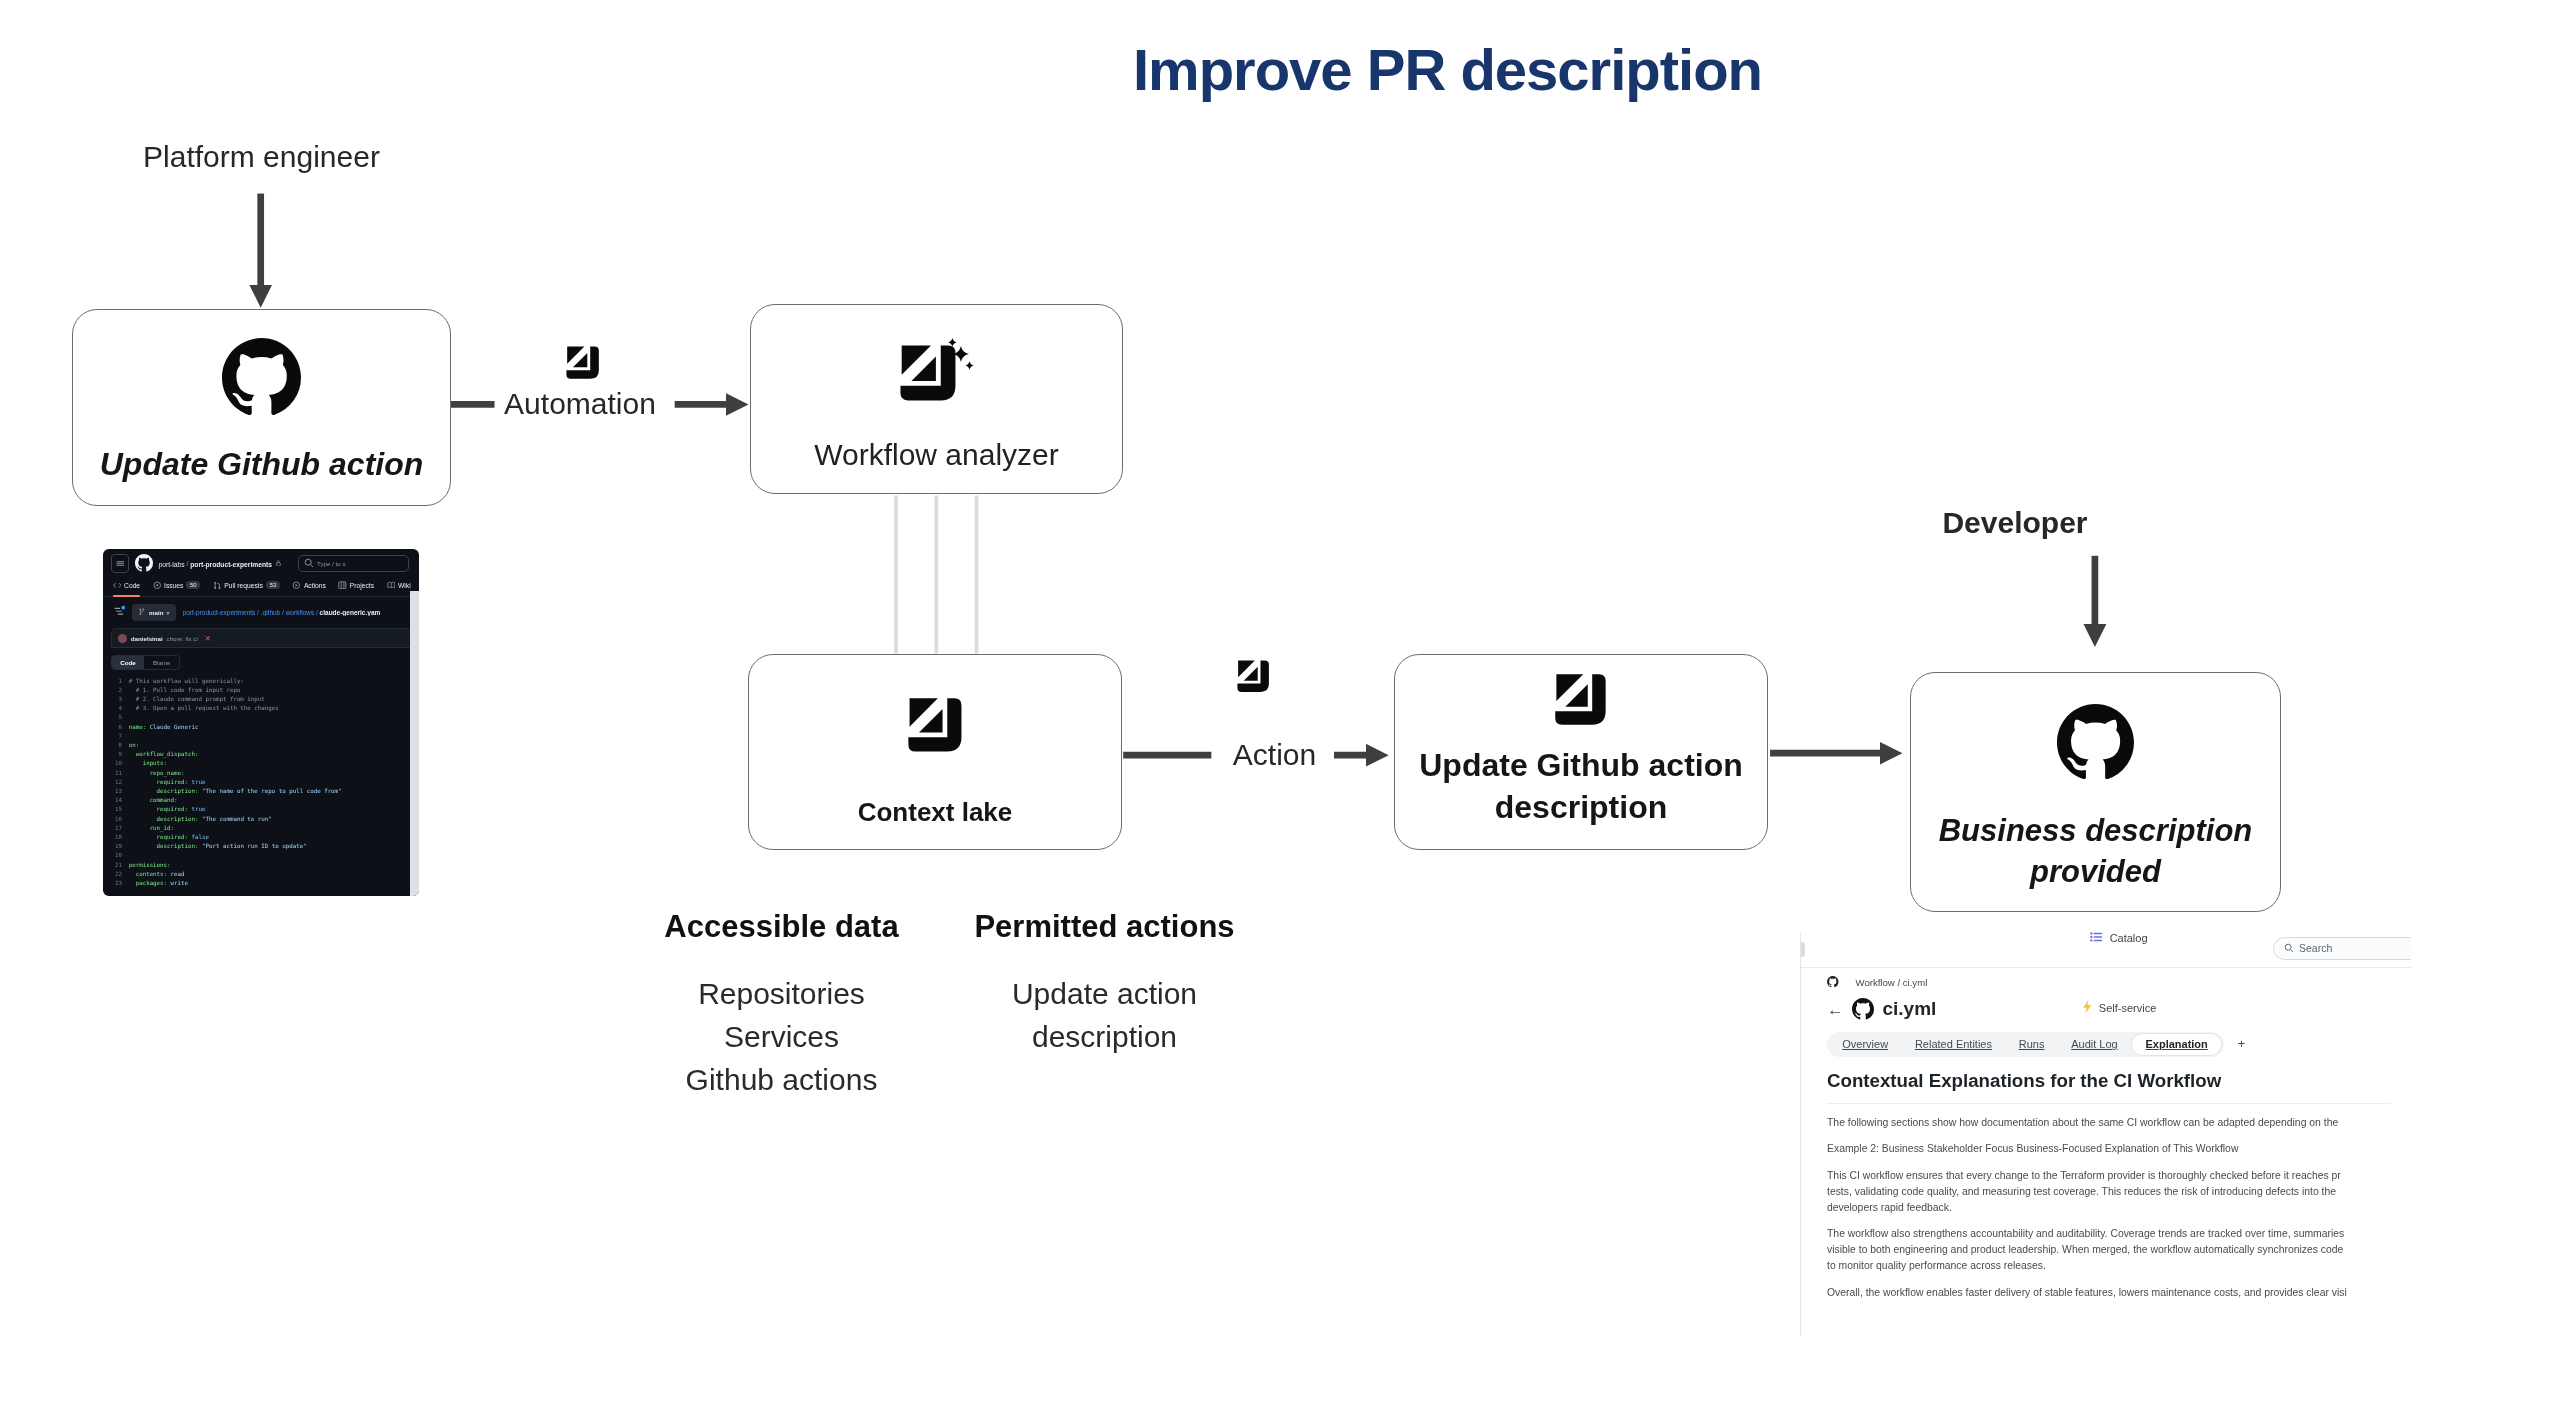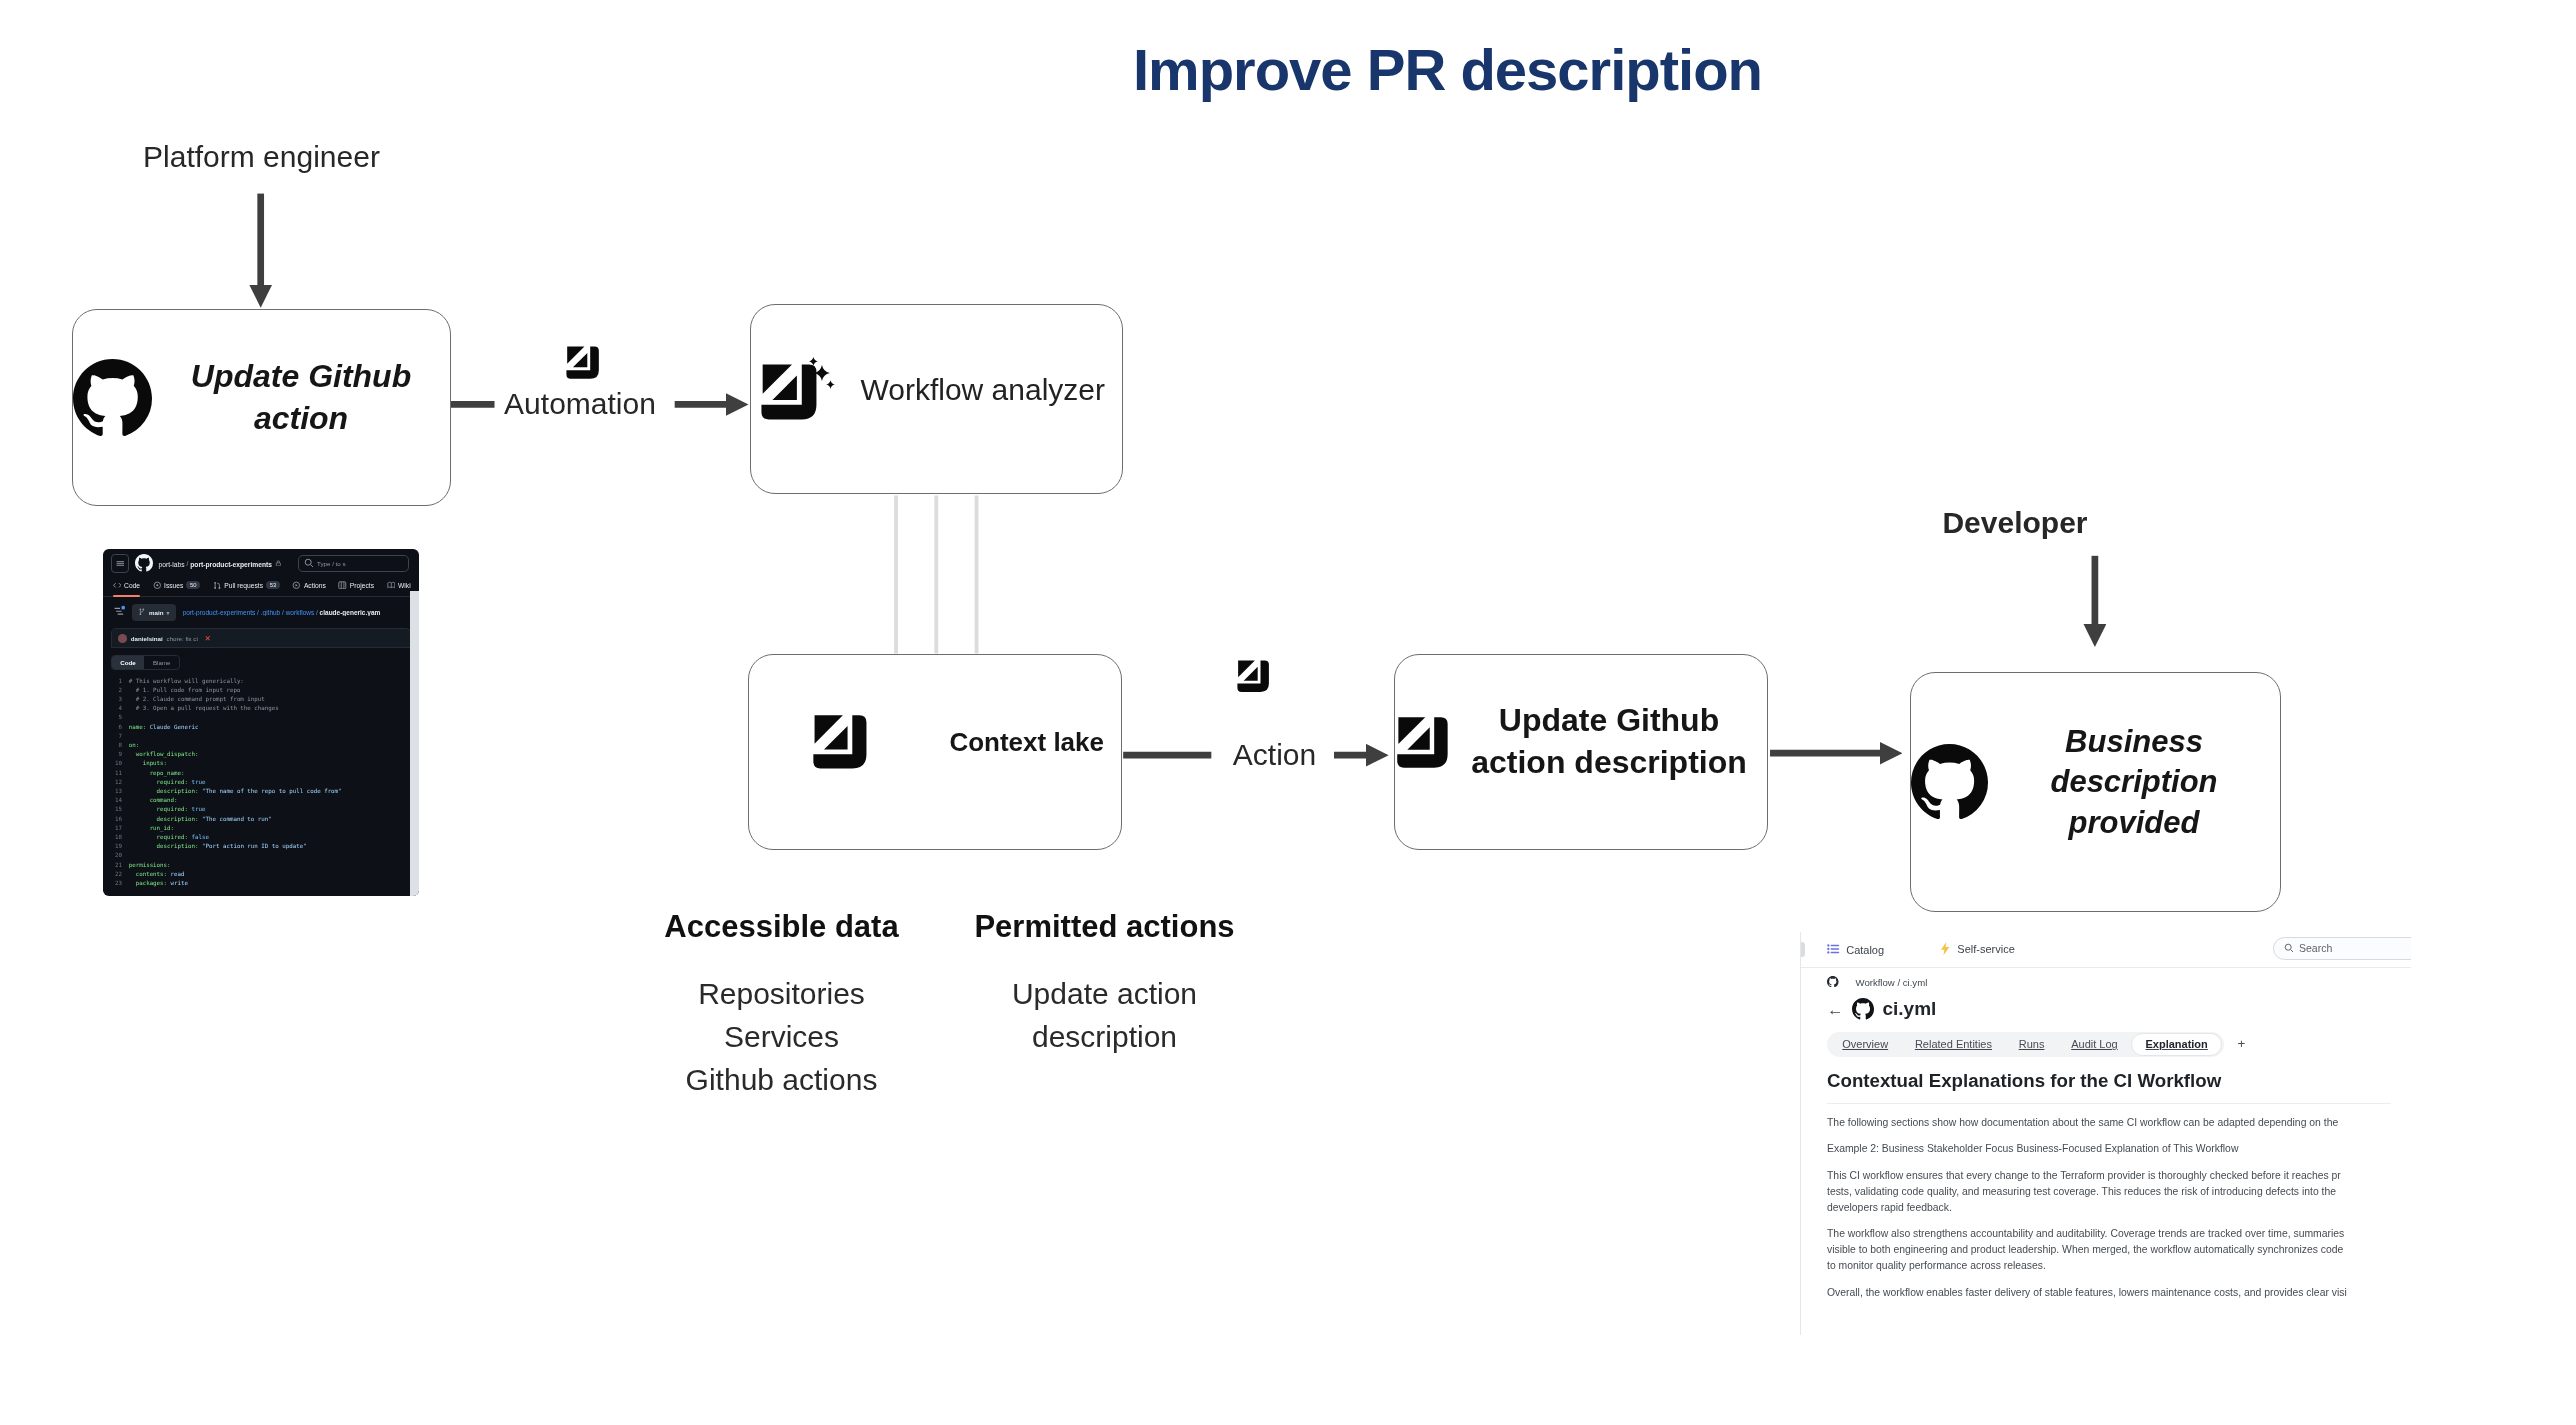--- a/index.html
+++ b/index.html
@@ -5,21 +5,21 @@
   html,body{margin:0;padding:0;background:#ffffff;}
   .canvas{position:relative;width:2576px;height:1425px;background:#ffffff;overflow:hidden;
           font-family:"Liberation Sans",sans-serif;color:#222;}
 
   
   .main-title{position:absolute;left:978px;top:36px;width:939px;text-align:center;
               font-size:58px;font-weight:800;color:#18366b;letter-spacing:-1px;}
 
   
   .node{position:absolute;background:#fff;border:1.9px solid #6d6d6d;border-radius:25px;
-        display:flex;flex-direction:row;align-items:center;justify-content:flex-end;
+        display:flex;flex-direction:column;align-items:center;justify-content:flex-end;
         padding-bottom:19px;box-sizing:border-box;}
   .node-icon{flex:1;display:flex;align-items:center;justify-content:center;width:100%;color:#0a0a0a;}
   .icon-gh svg{width:79px;height:79px;}
   .icon-gh-sm svg{width:77px;height:77px;}
   .icon-port svg{width:59px;height:59px;}
   .icon-port-sm svg{width:56px;height:56px;}
   .icon-port-ai svg{height:65px;width:77px;}
   .node-label{font-weight:700;font-size:32px;color:#161616;text-align:center;line-height:1.3;padding:0 17px;}
   .node-label.italic{font-style:italic;}
   .node-label.regular{font-weight:400;font-size:30px;color:#222;}
@@ -88,21 +88,21 @@
   .code-line{display:flex;}
   .ln{width:19px;text-align:right;padding-right:6.7px;color:#6e7681;flex:none;}
   .lc{white-space:pre;}
   .tok-c{color:#8b949e;}  .tok-k{color:#7ee787;}
   .tok-b{color:#79c0ff;}  .tok-s{color:#a5d6ff;}  .tok-p{color:#a5d6ff;}
 
   
   .port{position:absolute;left:1800px;top:932px;width:610px;height:403px;background:#fff;
         border-left:1px solid #e4e6e9;overflow:hidden;color:#3c434a;}
   .port-sliver{position:absolute;left:0;top:9.6px;width:3.8px;height:15.3px;background:#d9dde1;border-radius:0 2.9px 2.9px 0;}
-  .port-nav{height:35px;display:flex;align-items:center;padding-left:26px;gap:56px;border-bottom:1px solid #e9ebee;position:relative;}
+  .port-nav{height:35px;display:flex;align-items:center;padding-left:26px;gap:56px;border-bottom:1px solid #e9ebee;position:relative;flex-direction:column;}
   .port-nav-item{display:flex;align-items:center;gap:6.7px;font-size:11px;color:#3c434a;}
   .port-search{position:absolute;left:472px;top:4.8px;width:163px;height:23px;border:1px solid #d6dade;border-radius:12.5px;
                display:flex;align-items:center;gap:5.8px;padding:0 9.6px;background:#fbfcfd;font-size:10.5px;color:#59636b;box-sizing:border-box;}
   .port-body{padding:7.7px 0 0 26px;}
   .port-crumb{display:flex;align-items:center;gap:17px;font-size:9.6px;color:#40474e;}
   .port-crumb svg{width:11.5px;height:11.5px;color:#24292f;}
   .port-title-row{display:flex;align-items:center;gap:8.6px;margin-top:8.6px;}
   .back-arrow{font-size:16.3px;color:#40474e;line-height:1;}
   .port-title-row .mark svg{width:22px;height:22px;color:#101418;display:block;}
   .entity-title{font-size:19px;font-weight:700;color:#21262c;}

